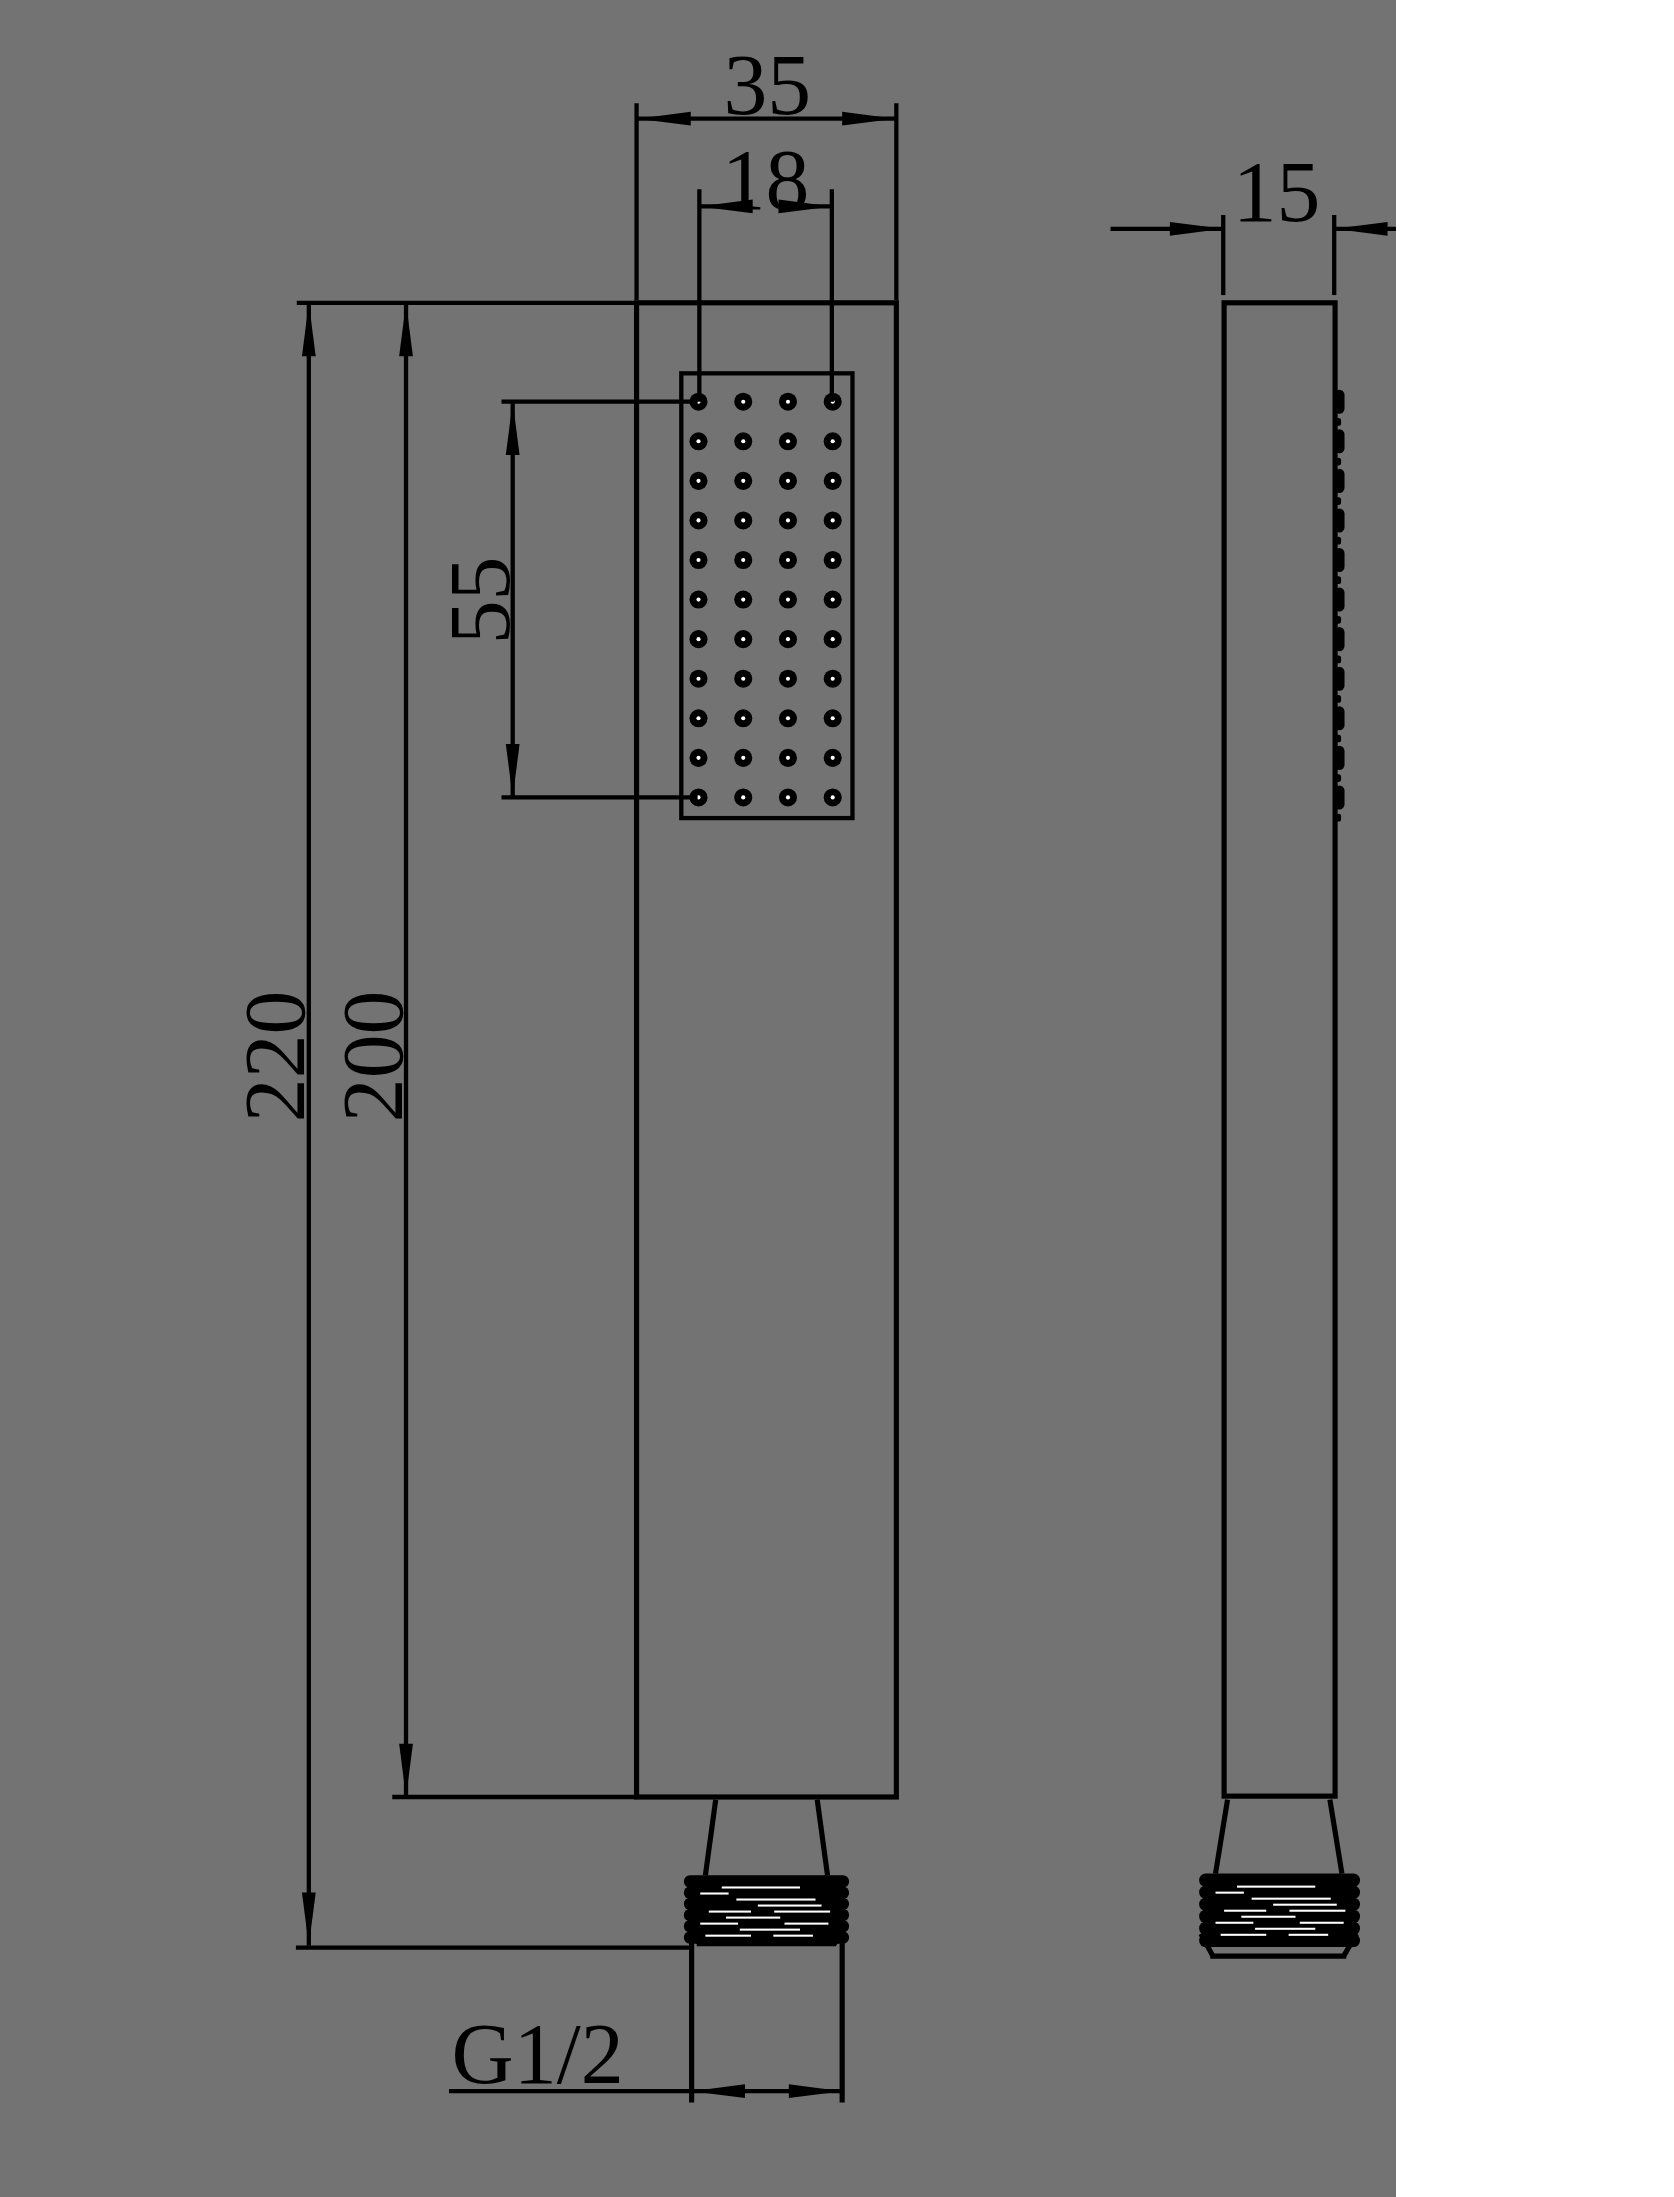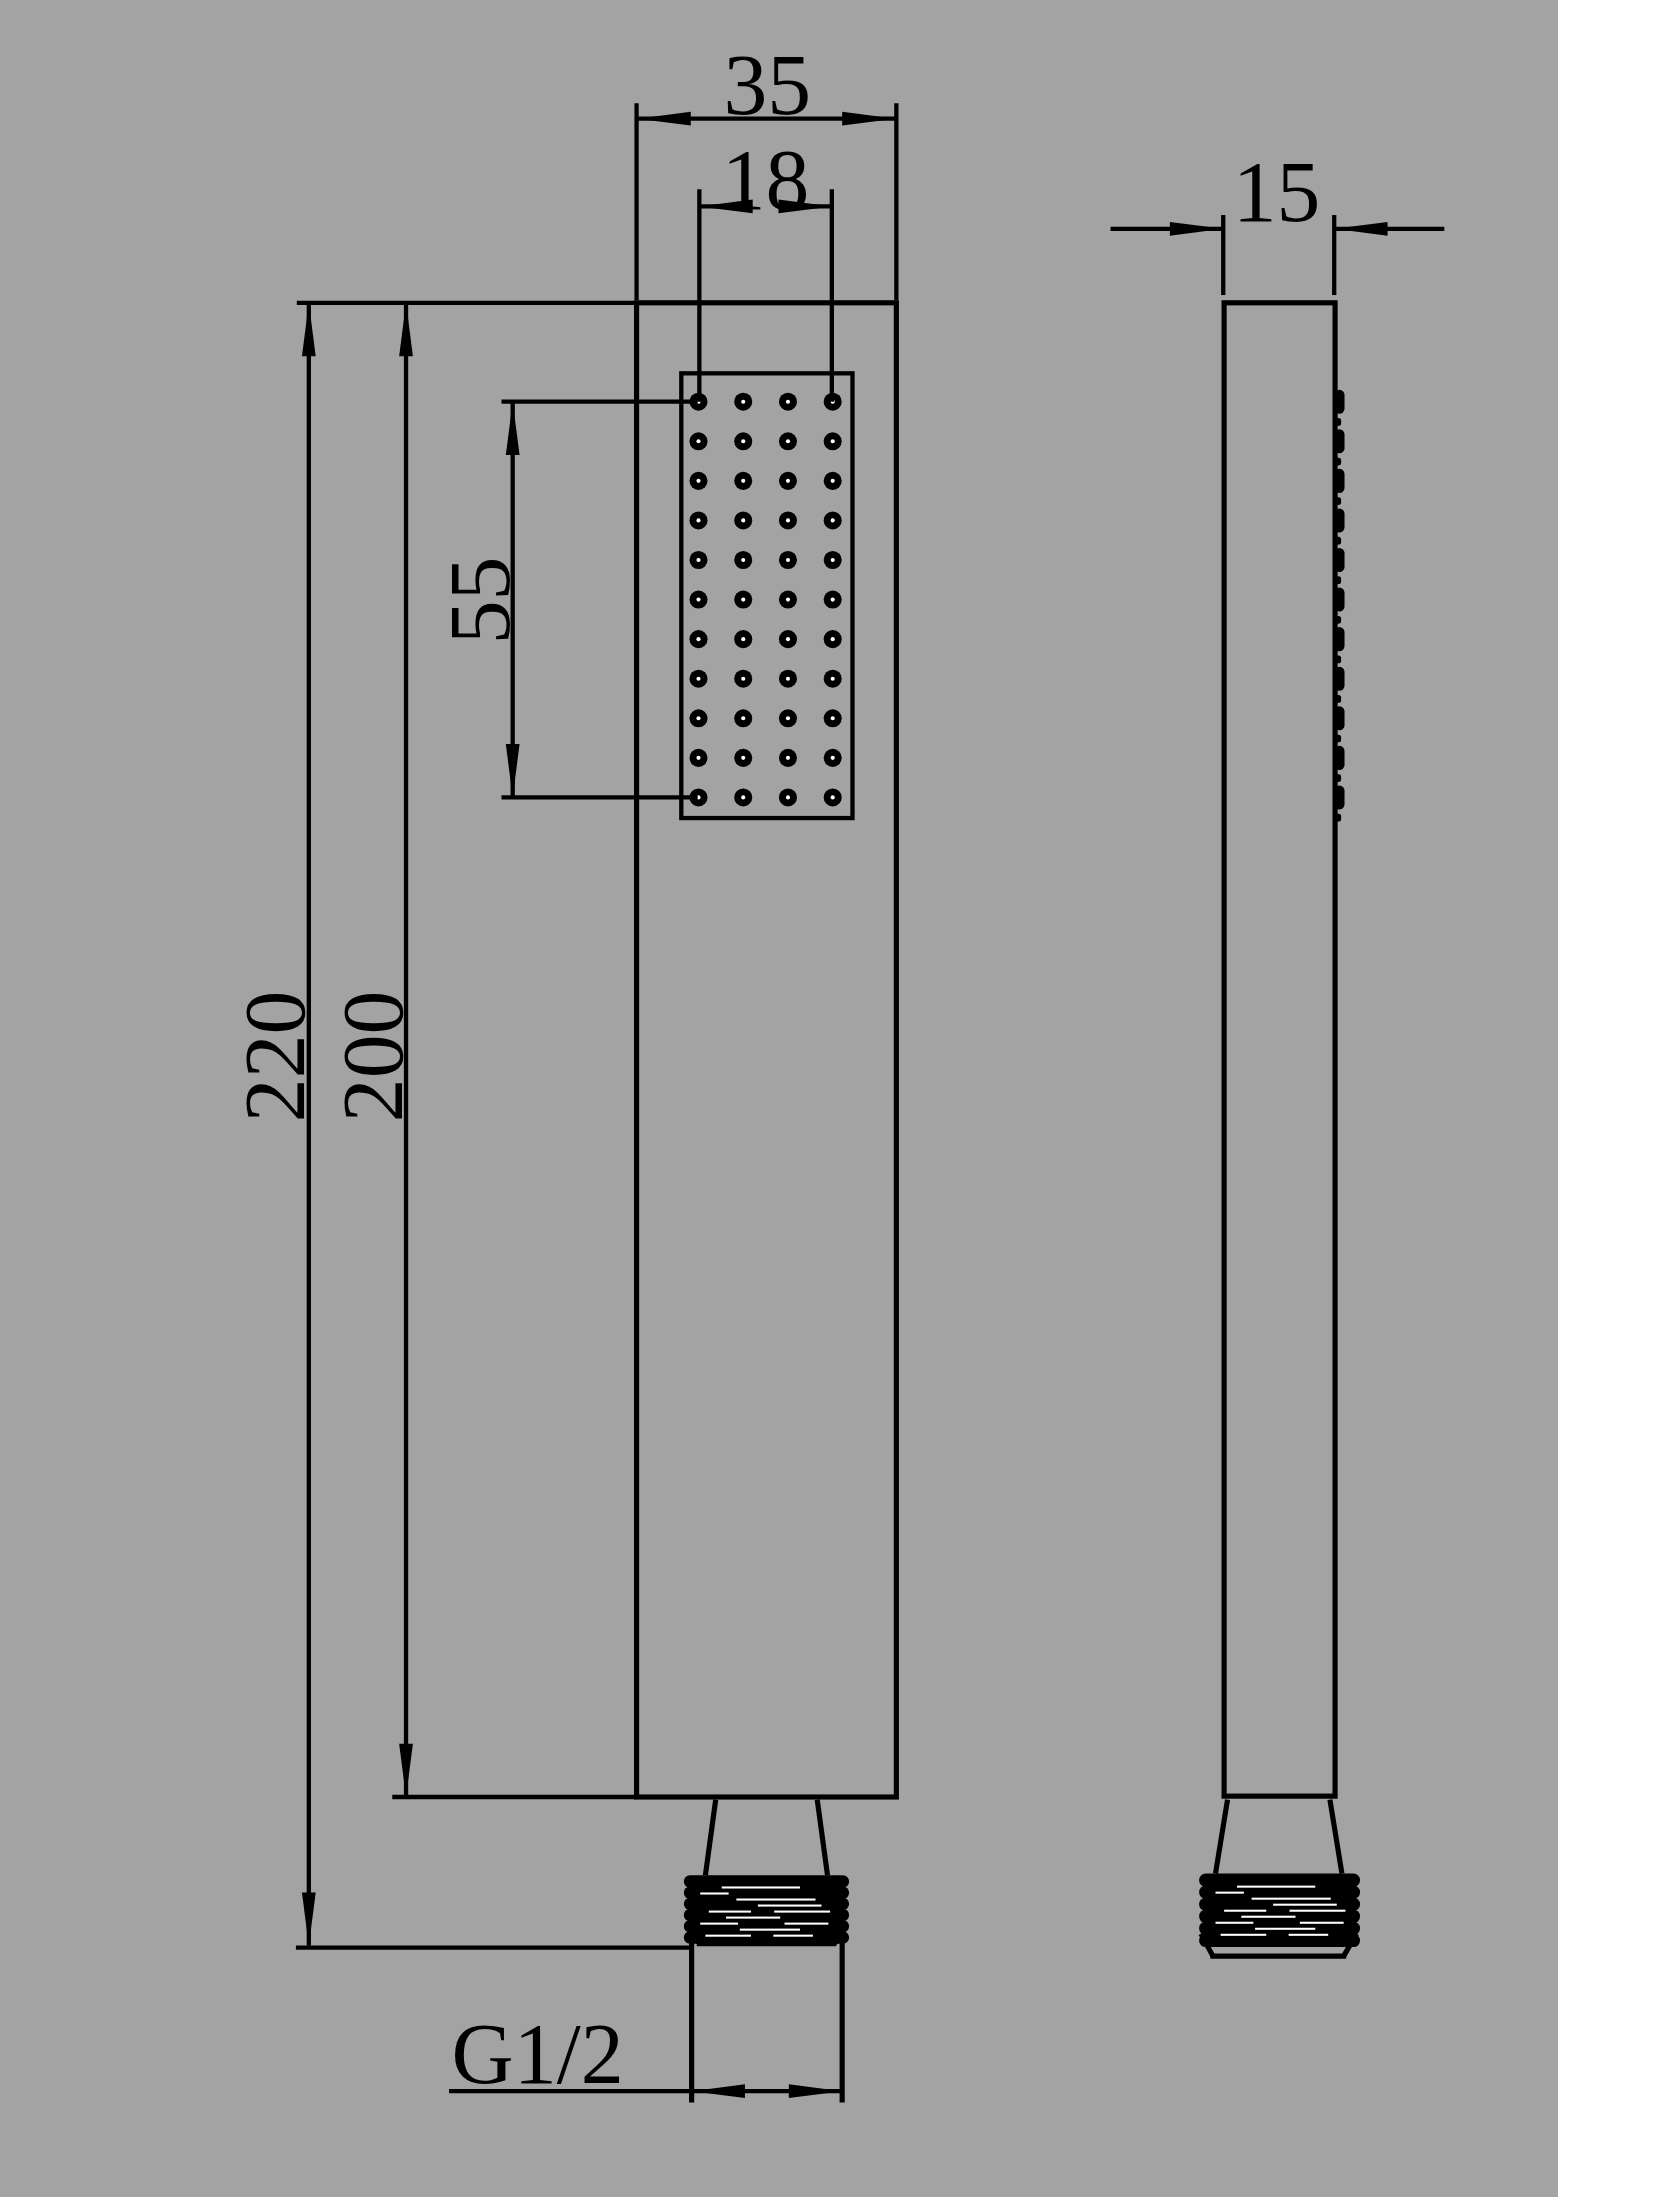--- a/index.html
+++ b/index.html
@@ -1,16 +1,16 @@
 <!DOCTYPE html>
 <html style="font-size:13.8px"><head>
 <meta charset="utf-8">
 <style>
   html,body{margin:0;padding:0;background:#ffffff;}
-  #page{position:relative;width:1558px;height:2197px;background:#a3a3a3;overflow:hidden;}
+  #page{position:relative;width:1396px;height:2197px;background:#737373;overflow:hidden;}
   svg{position:absolute;left:0;top:0;}
   text{font-family:"Liberation Serif", serif;fill:#000;}
 </style>
 </head>
 <body>
 <div id="page">
 <svg width="1674" height="2197" viewBox="0 0 1946 2554">
 
   <rect x="740" y="352" width="302" height="1737" fill="none" stroke="#000" stroke-width="6"></rect>
 

